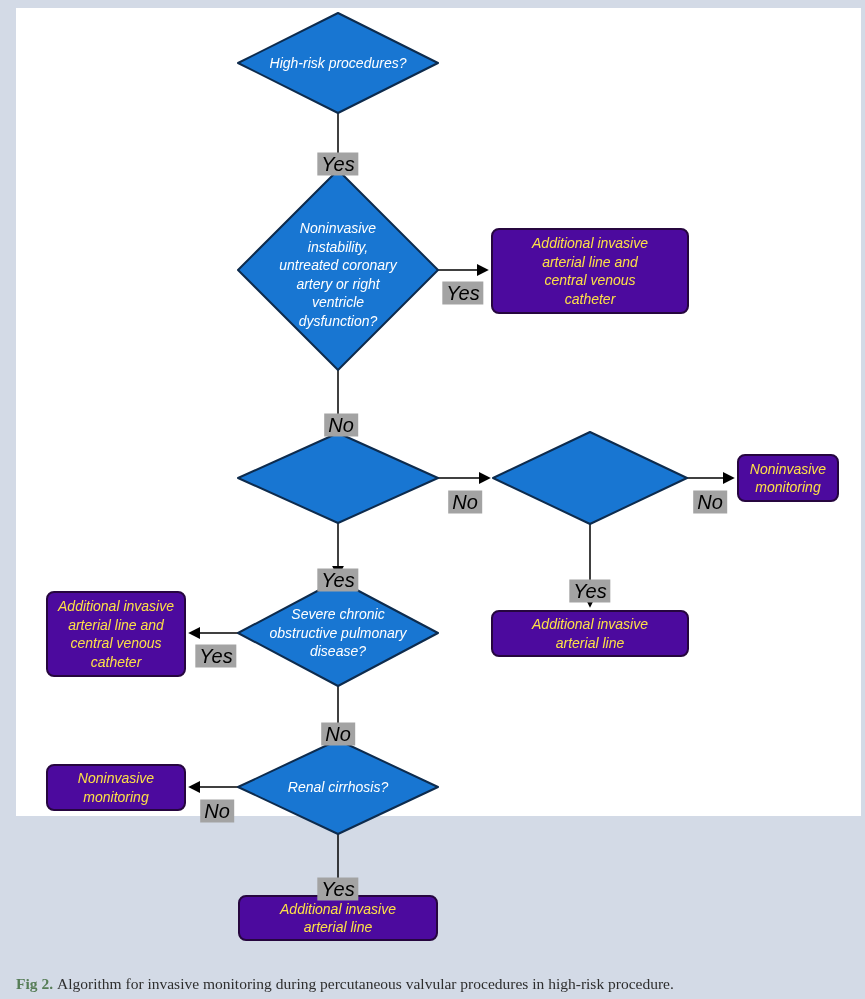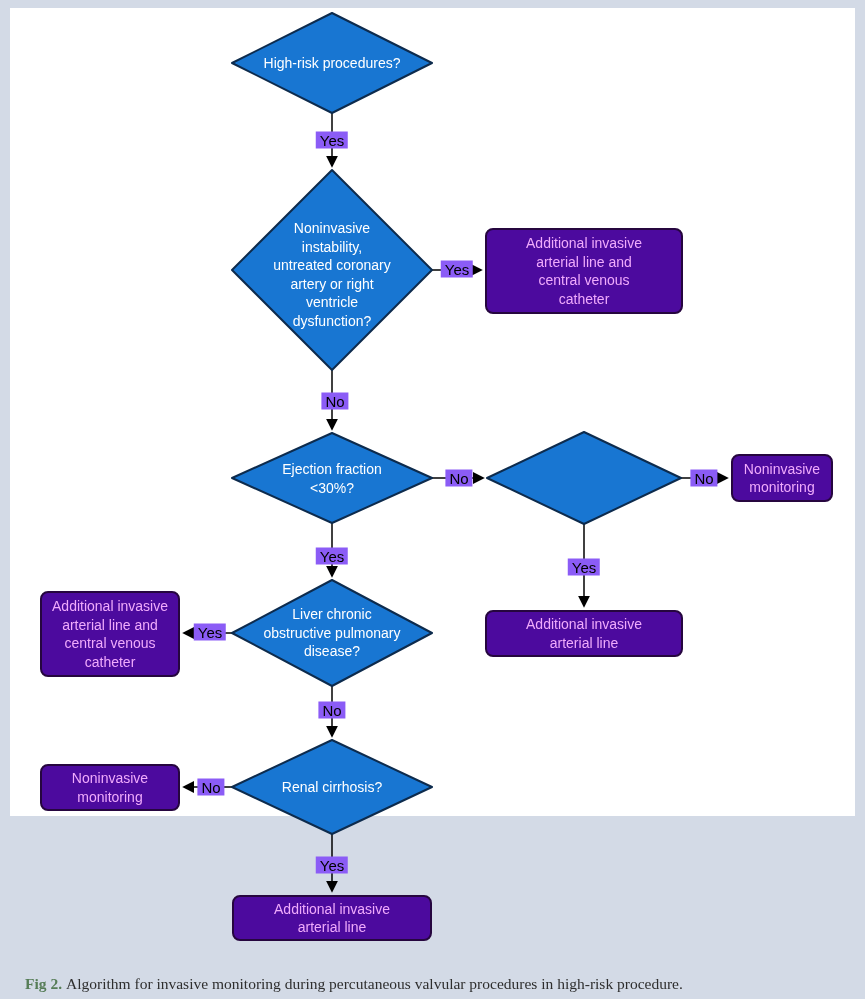--- a/index.html
+++ b/index.html
@@ -6,23 +6,24 @@
   .page {
     position: relative;
     width: 865px;
     height: 999px;
     background: #d3dae6;
     font-family: "Liberation Sans", sans-serif;
     overflow: hidden;
   }
   .canvas {
     position: absolute;
-    left: 10px; top: 8px;
+    left: 16px; top: 8px;
     width: 845px; height: 808px;
     background: #ffffff;
+    font-style: italic;
   }
   svg.layer {
     position: absolute;
     left: 0; top: 0;
     width: 845px; height: 954px;
   }
   .connector { stroke: #000000; stroke-width: 1.5; fill: none; }
   .diamond {
     fill: #1876d2;
     stroke: #0d2b4d;
@@ -38,46 +39,47 @@
     text-align: center;
     white-space: pre-line;
     z-index: 3;
   }
   .action-box {
     position: absolute;
     box-sizing: border-box;
     background: #4c0a9e;
     border: 2px solid #26063f;
     border-radius: 8px;
-    color: #f0abfc;
+    color: #fde047;
     font-size: 14px;
     line-height: 18.5px;
     text-align: center;
     white-space: pre-line;
     display: flex;
     align-items: center;
     justify-content: center;
     z-index: 3;
   }
   .edge-label {
     position: absolute;
     transform: translate(-50%, -50%);
-    background: #8b5cf6;
+    background: #a3a3a3;
     color: #000000;
-    font-size: 15px;
+    font-size: 20px;
     padding: 0 4px;
     z-index: 4;
     white-space: nowrap;
+    margin-top: 24px;
   }
   .caption {
     position: absolute;
     left: 0; top: 962px;
     width: 865px; height: 37px;
     box-sizing: border-box;
-    padding: 13px 8px 0 25px;
+    padding: 13px 8px 0 16px;
     font-family: "Liberation Serif", serif;
     font-size: 15.5px;
     color: #2e2e2e;
     background: #d3dae6;
   }
   .fig-label {
     color: #567d57;
     font-weight: 600;
     margin-right: 4px;
   }
@@ -115,23 +117,21 @@
       <polygon class="diamond" points="322,732 422,779 322,826 222,779"></polygon>
     </svg>
 
     <div class="node-label" style="left:322px; top:55px; width:170px;">High-risk procedures?</div>
     <div class="node-label" style="left:322px; top:266px; width:170px;">Noninvasive
 instability,
 untreated coronary
 artery or right
 ventricle
 dysfunction?</div>
-    <div class="node-label" style="left:322px; top:470px; width:170px;">Ejection fraction
-&lt;30%?</div>
-    <div class="node-label" style="left:322px; top:625px; width:195px;">Liver chronic
+    <div class="node-label" style="left:322px; top:625px; width:195px;">Severe chronic
 obstructive pulmonary
 disease?</div>
     <div class="node-label" style="left:322px; top:779px; width:170px;">Renal cirrhosis?</div>
 
     <div class="action-box" style="left:475px; top:220px; width:198px; height:86px;">Additional invasive
 arterial line and
 central venous
 catheter</div>
     <div class="action-box" style="left:721px; top:446px; width:102px; height:48px;">Noninvasive
 monitoring</div>

